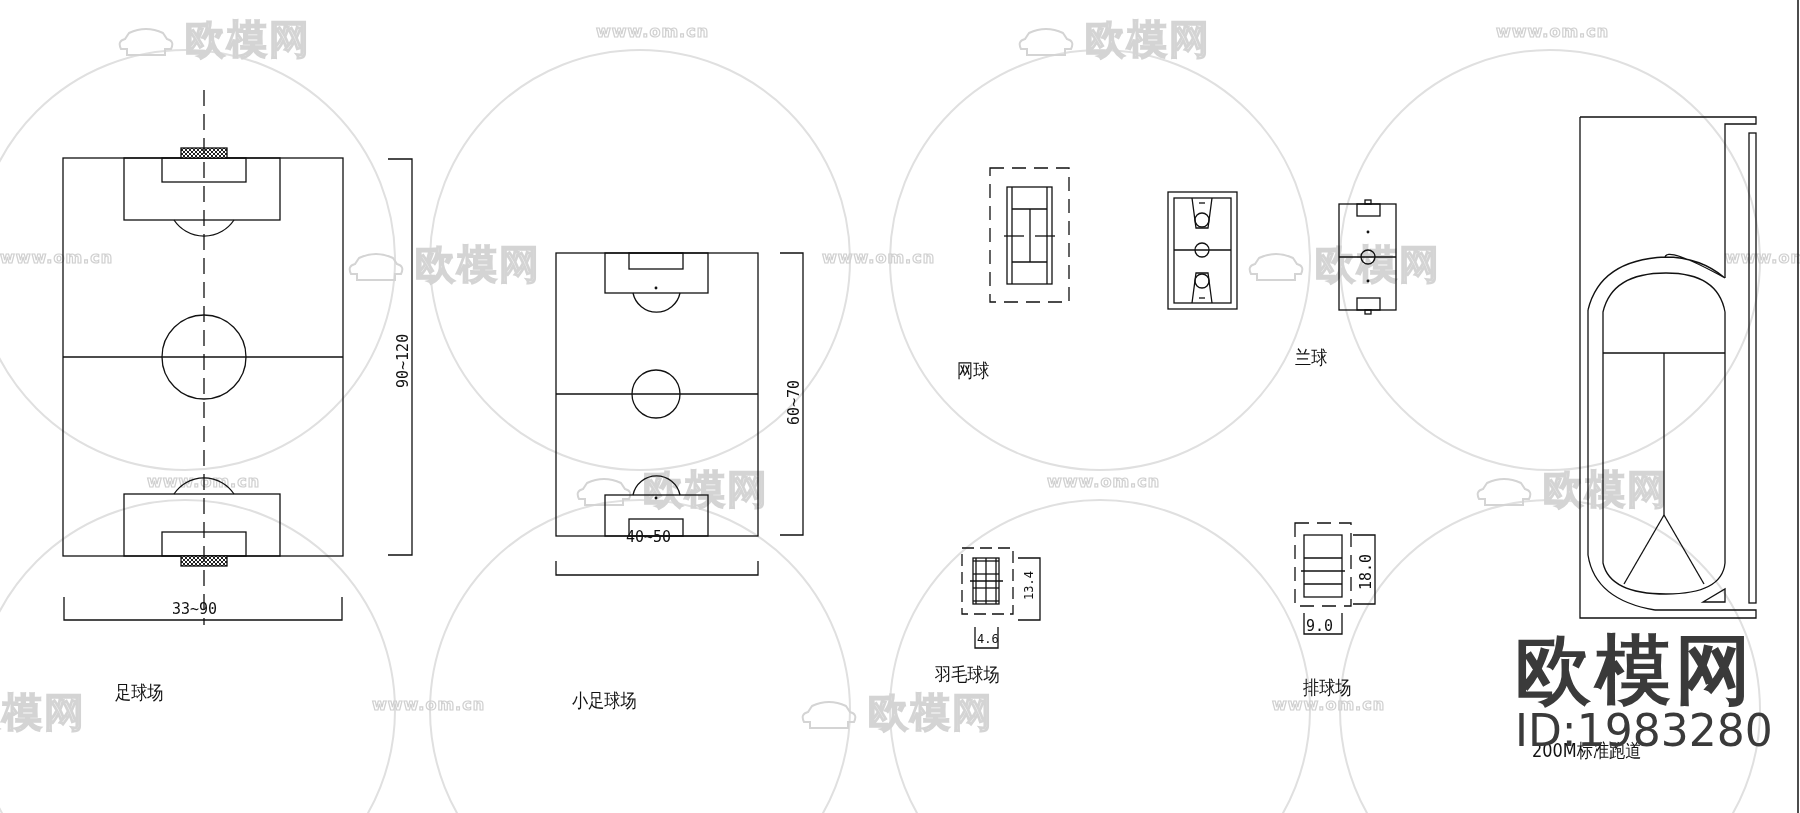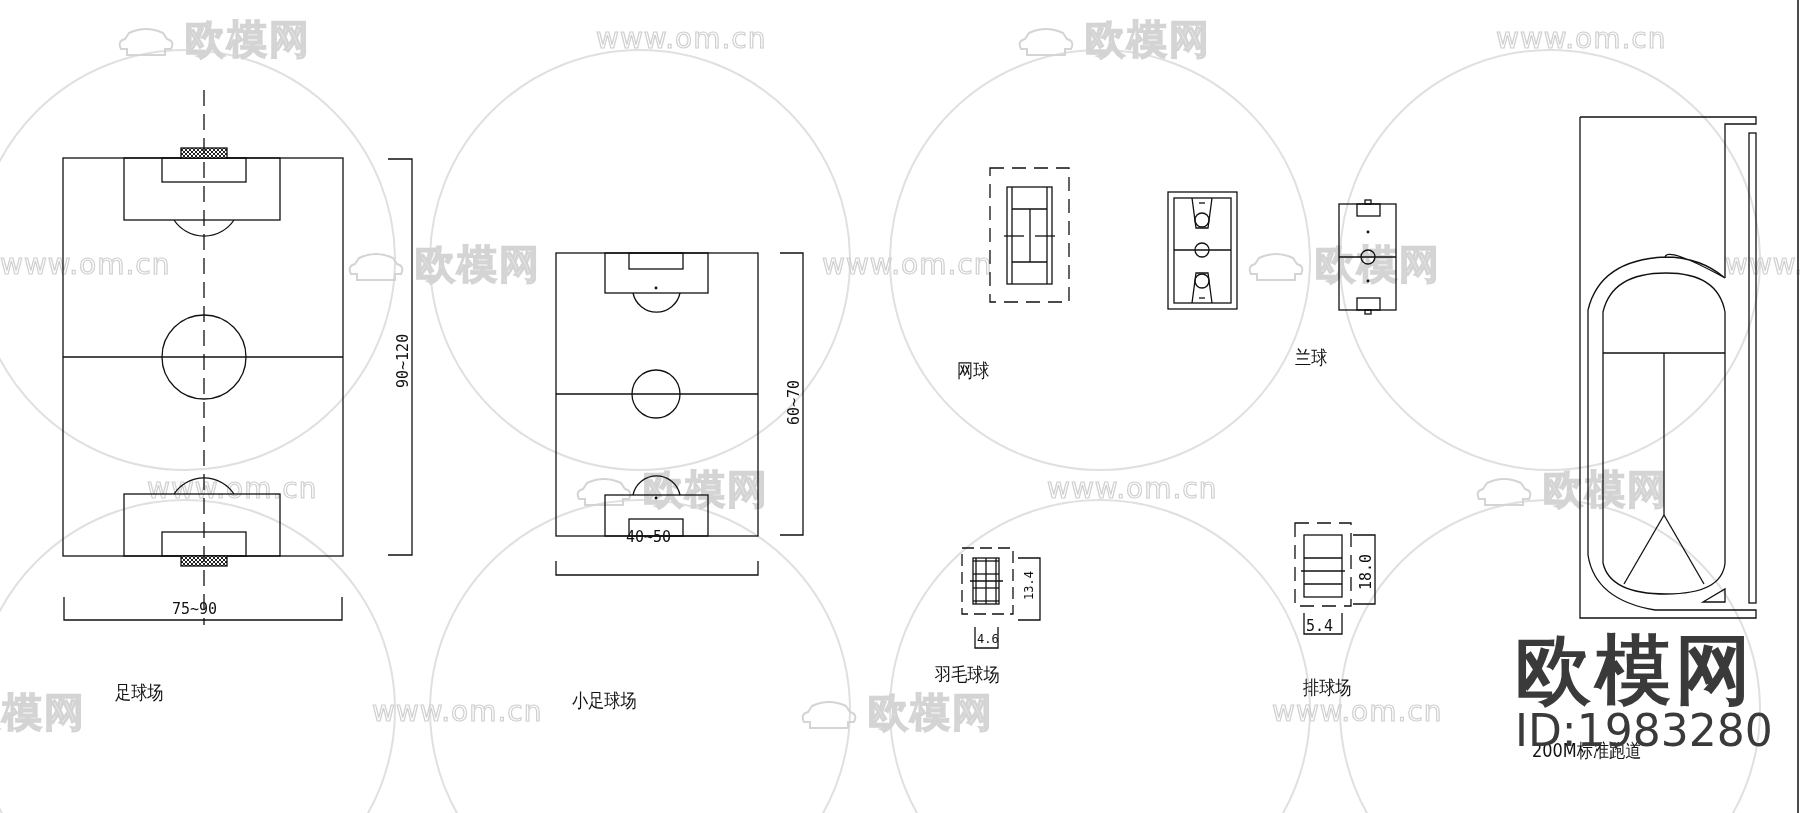--- a/index.html
+++ b/index.html
@@ -5,22 +5,22 @@
   html, body { margin: 0; padding: 0; background: #ffffff; }
   body { width: 1800px; height: 813px; overflow: hidden; position: relative;
          font-family: "DejaVu Sans", sans-serif; }
   #canvas { position: absolute; left: 0; top: 0; width: 1800px; height: 813px; }
   .wm-layer { position: absolute; inset: 0; pointer-events: none; }
   .wm-logo { position: absolute; font-family: "DejaVu Sans", sans-serif; font-size: 40px;
              font-weight: bold; color: transparent; -webkit-text-stroke: 1.5px #d4d4d4;
              letter-spacing: 2px; white-space: nowrap; }
   .wm-logo .sofa { display: inline-block; width: 62px; height: 30px; margin-right: 8px;
                    vertical-align: middle; }
-  .wm-url { position: absolute; font-family: "DejaVu Sans", sans-serif; font-size: 28px;
-            font-weight: normal; color: transparent; -webkit-text-stroke: 1.2px #d0d0d0;
+  .wm-url { position: absolute; font-family: "DejaVu Sans", sans-serif; font-size: 16px;
+            font-weight: bold; color: transparent; -webkit-text-stroke: 1.2px #d0d0d0;
             letter-spacing: 1px; white-space: nowrap; }
   .label { position: absolute; font-family: "DejaVu Sans", sans-serif; font-size: 19px;
            color: #111; white-space: nowrap; transform: scaleX(0.85); transform-origin: left top; }
   .dim { position: absolute; font-family: "DejaVu Sans Mono", monospace; font-size: 15px;
          color: #111; white-space: nowrap; }
   .dim.small { font-size: 12px; }
   .dim.vert { transform: rotate(-90deg); transform-origin: left top; }
   .brand { position: absolute; left: 1515px; top: 620px; font-family: "DejaVu Sans", sans-serif;
            font-size: 76px; font-weight: bold; color: #3a3a3a; letter-spacing: 4px; }
   .brand-id { position: absolute; left: 1515px; top: 705px; font-family: "DejaVu Sans", sans-serif;
@@ -198,27 +198,27 @@
       <line x1="1664" y1="515" x2="1624" y2="584"></line>
       <line x1="1664" y1="515" x2="1704" y2="584"></line>
       <path d="M1703 602 L1725 589 L1725 602 Z"></path>
     </g>
   </g>
 
   <line x1="1798" y1="0" x2="1798" y2="813" stroke="#111" stroke-width="1.5"></line>
 </svg>
 
 <div class="dim vert" style="left:394px;top:388px">90~120</div>
-<div class="dim" style="left:172px;top:600px">75~90</div>
+<div class="dim" style="left:172px;top:600px">33~90</div>
 <div class="dim vert" style="left:785px;top:425px">60~70</div>
 <div class="dim" style="left:626px;top:528px">40~50</div>
 <div class="dim small vert" style="left:1022px;top:600px">13.4</div>
 <div class="dim small" style="left:977px;top:632px">4.6</div>
 <div class="dim vert" style="left:1357px;top:590px">18.0</div>
-<div class="dim" style="left:1306px;top:617px">5.4</div>
+<div class="dim" style="left:1306px;top:617px">9.0</div>
 
 <div class="label" style="left:115px;top:680px">足球场</div>
 <div class="label" style="left:572px;top:688px">小足球场</div>
 <div class="label" style="left:957px;top:358px">网球</div>
 <div class="label" style="left:1295px;top:345px">兰球</div>
 <div class="label" style="left:935px;top:662px">羽毛球场</div>
 <div class="label" style="left:1303px;top:675px">排球场</div>
 <div class="label" style="left:1532px;top:738px">200M标准跑道</div>
 
 <div class="brand">欧模网</div>

